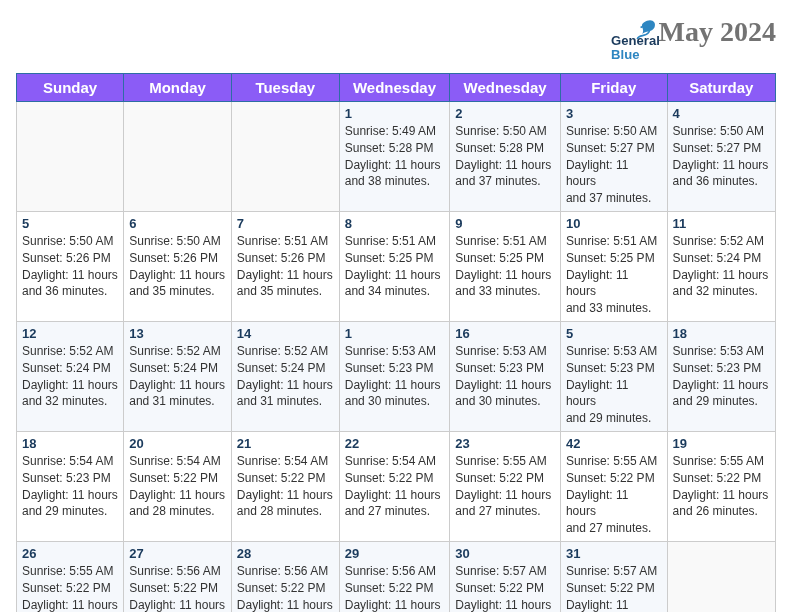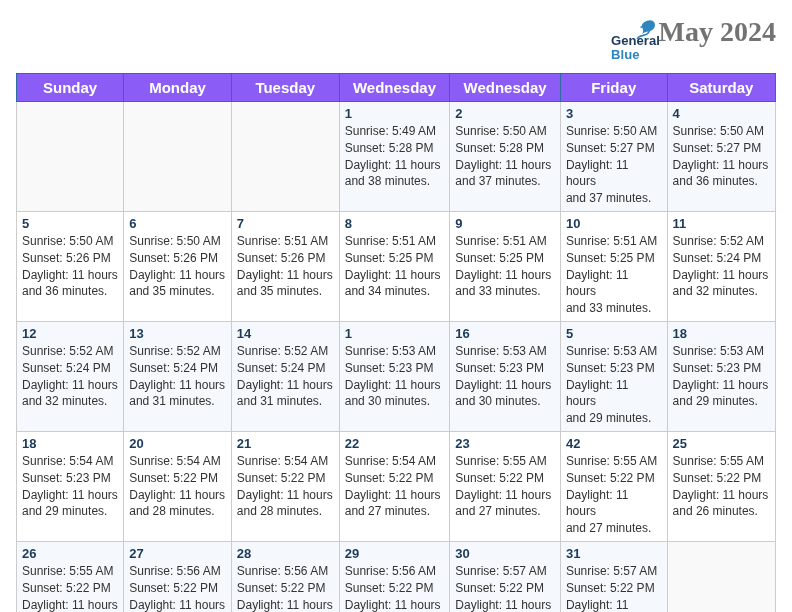--- a/index.html
+++ b/index.html
@@ -294,21 +294,21 @@
 and 27 minutes.</div>
         </td>
         <td>
           <span class="day-number">42</span>
           <div class="day-info" style="white-space: pre-line;">Sunrise: 5:55 AM
 Sunset: 5:22 PM
 Daylight: 11 hours
 and 27 minutes.</div>
         </td>
         <td>
-          <span class="day-number">25</span>
+          <span class="day-number">19</span>
           <div class="day-info" style="white-space: pre-line;">Sunrise: 5:55 AM
 Sunset: 5:22 PM
 Daylight: 11 hours
 and 26 minutes.</div>
         </td>
       </tr>
       <tr>
         <td>
           <span class="day-number">26</span>
           <div class="day-info" style="white-space: pre-line;">Sunrise: 5:55 AM

